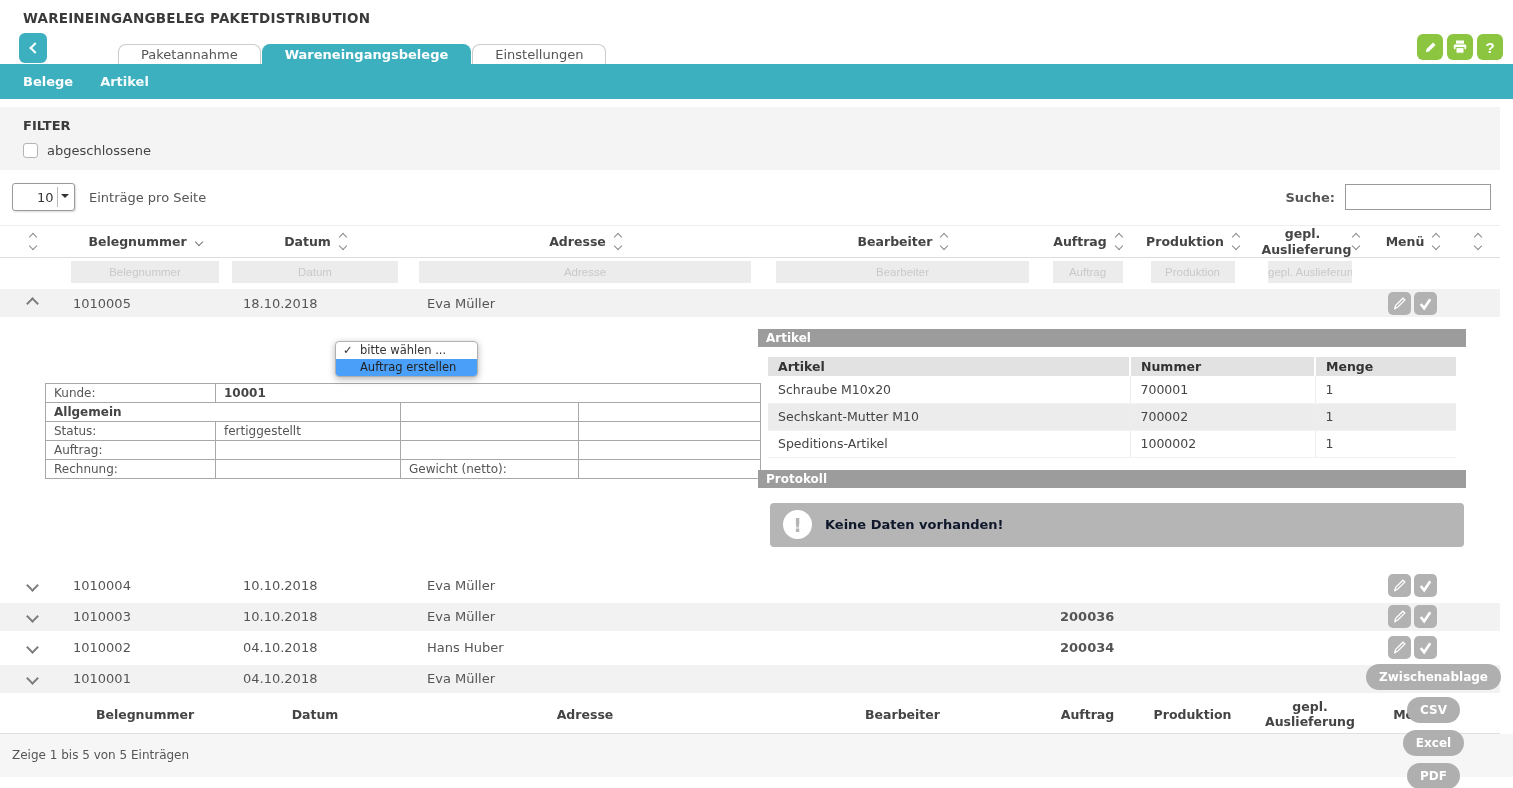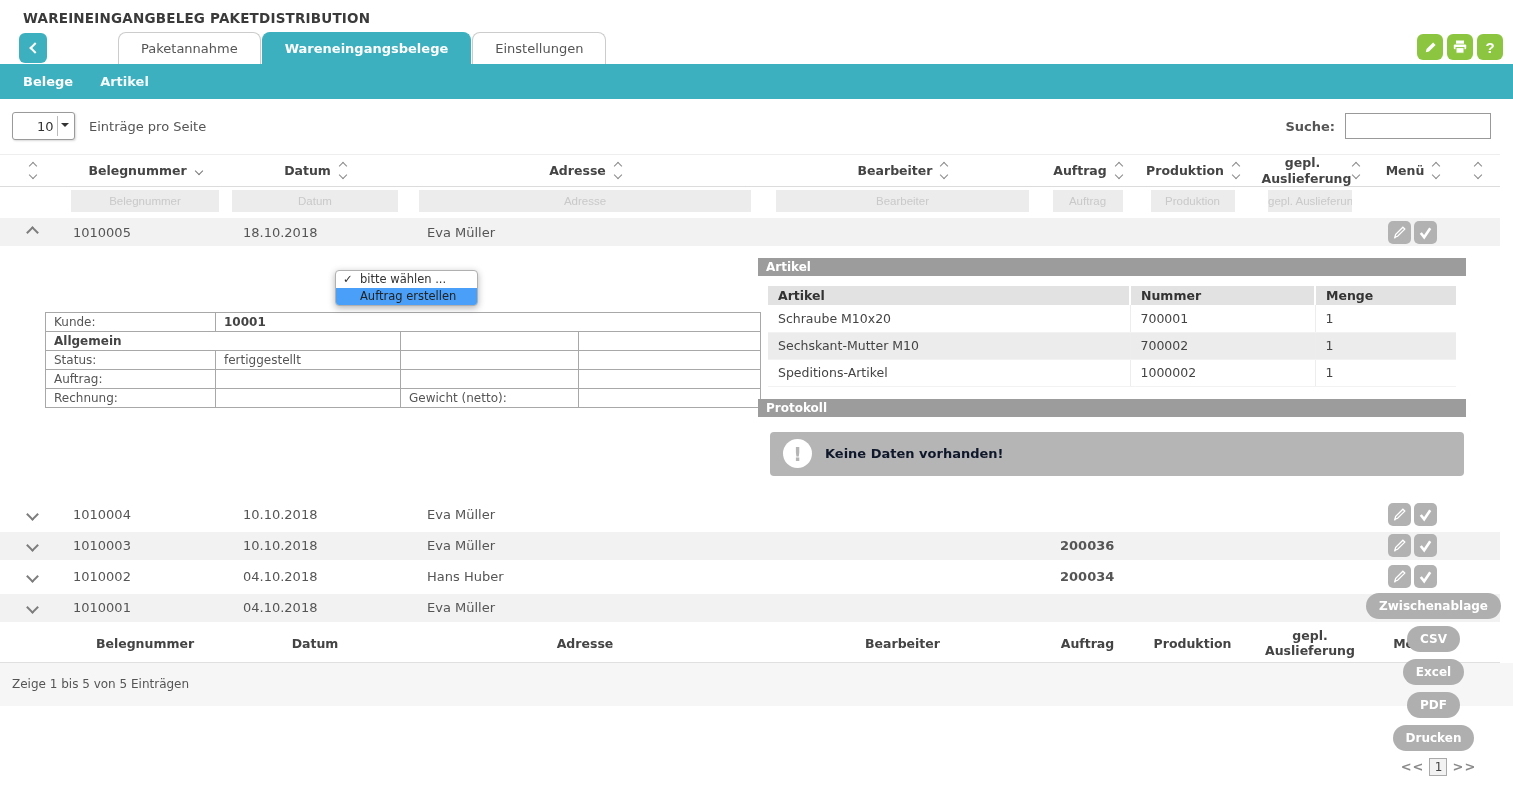--- a/index.html
+++ b/index.html
@@ -9,21 +9,21 @@
   
   .page-title { padding:10px 0 6px 23px; font-size:13.5px; font-weight:bold; color:#3a3a3a; letter-spacing:.2px; }
   .tabrow { position:relative; height:32px; }
   .back-btn { position:absolute; left:19px; top:1px; width:28px; height:30px; background:#3cb0bf;
     border:none; border-radius:6px; display:flex; align-items:center; justify-content:center; cursor:pointer; }
   .chev { display:inline-block; border-style:solid; border-color:#8a8a8a; border-width:0 1.6px 1.6px 0; width:6px; height:6px; }
   .chev.up { transform:rotate(-135deg); }
   .chev.dn { transform:rotate(45deg); }
   .back-btn .chev { border-color:#fff; border-width:0 2.4px 2.4px 0; width:8px; height:8px; transform:rotate(135deg); margin-left:3px; }
   .tabs { position:absolute; left:118px; bottom:0; display:flex; }
-  .tab { height:32px; padding:0 22px; display:flex; align-items:center; background:#fff; border:1px solid #ccc;
+  .tab { height:20px; padding:0 22px; display:flex; align-items:center; background:#fff; border:1px solid #ccc;
     border-bottom:none; border-radius:8px 8px 0 0; margin-right:1px; font-size:13px; color:#555; cursor:pointer; }
   .tab.active { background:#3cb0bf; border-color:#3cb0bf; color:#fff; font-weight:bold; }
   .tools { position:absolute; right:10px; top:2px; display:flex; gap:4px; }
   .gbtn { width:26px; height:26px; background:#8cc640; border:none; border-radius:6px; color:#fff;
     display:flex; align-items:center; justify-content:center; cursor:pointer; font-weight:bold; font-size:15px; }
   .subnav { height:35px; background:#3cb0bf; display:flex; align-items:center; gap:27px; padding-left:23px; }
   .subnav span { color:#fff; font-size:13px; font-weight:bold; cursor:pointer; }
   .subnav span.inactive { opacity:.94; }
 
   .main-wrap { width:1500px; }
@@ -153,20 +153,27 @@
   </div>
 </div>
 
 <div class="subnav">
   <span>Belege</span>
   <span class="inactive">Artikel</span>
 </div>
 
 <div class="main-wrap">
 
+  <div class="filter-box">
+    <div class="filter-title">FILTER</div>
+    <div class="filter-line">
+      <span class="cbox"></span>
+      <label>abgeschlossene</label>
+    </div>
+  </div>
 
   <div class="lenrow">
     <div class="select">
       <span>10</span>
     </div>
     <span class="lbl">Einträge pro Seite</span>
     <div class="searcharea">
       <span class="slbl">Suche:</span>
       <input type="text" value="" style="">
     </div>

